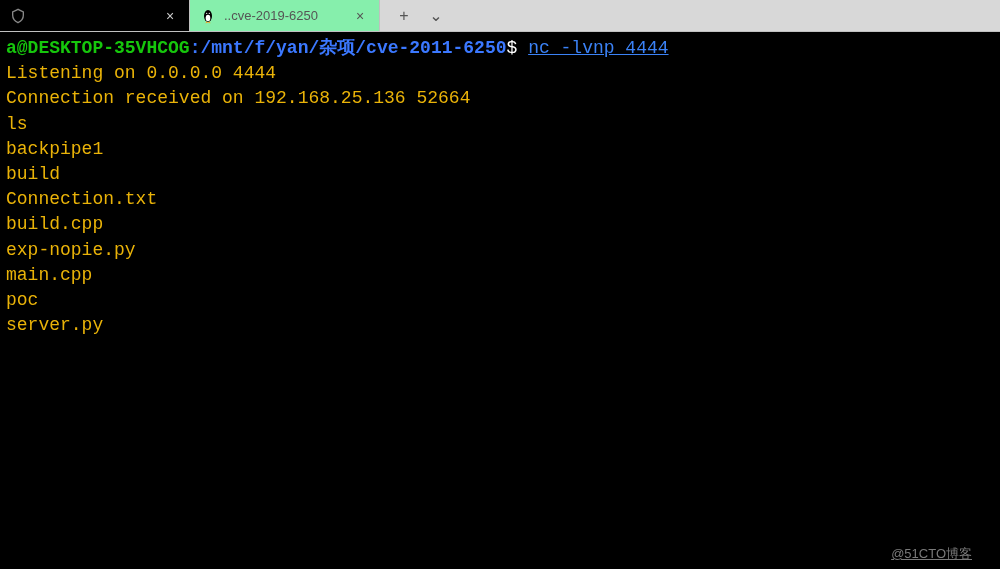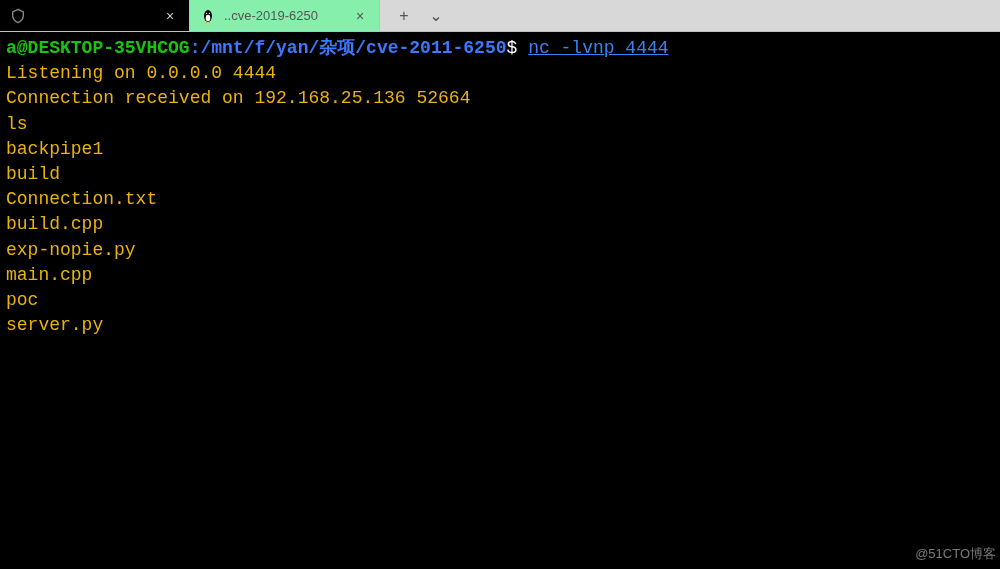--- a/index.html
+++ b/index.html
@@ -90,25 +90,26 @@
       overflow: hidden;
       font-weight: 500;
     }
     .ps-user { color: #16c60c; font-weight: bold;}
     .ps-path { color: #3b78ff; font-weight: bold;}
     .ps-dollar { color: #fff; }
     .cmd { color: #3b82f6; text-decoration: underline; }
     .out { color: #eab308; }
     .watermark {
       position: absolute;
-      right: 4px;
+      right: 28px;
       bottom: 6px;
       color: #7a7a7a;
       font-size: 13px;
       font-family: sans-serif;
+      text-decoration: underline;
     }
   </style>
 </head>
 <body>
 
 <div class="tabbar">
   <div class="tab active">
     <span class="tab-icon">
       <svg viewBox="0 0 24 24" width="16" height="16" fill="none" stroke="#888" stroke-width="2">
           <path d="M12 2 L4 6 v5 c0 5 3.5 9 8 11 4.5-2 8-6 8-11 V6 L12 2z"></path>

